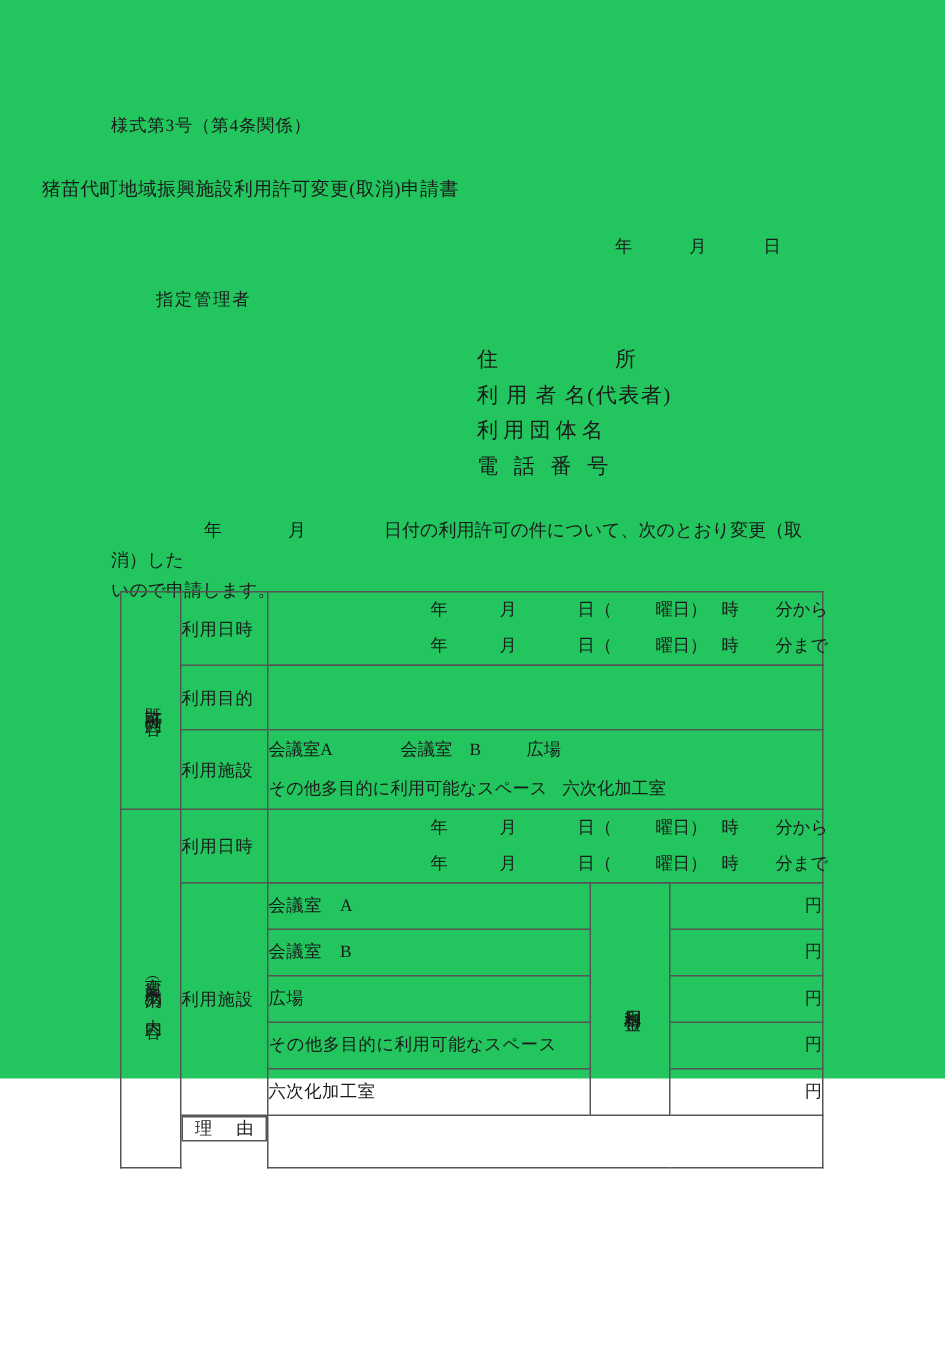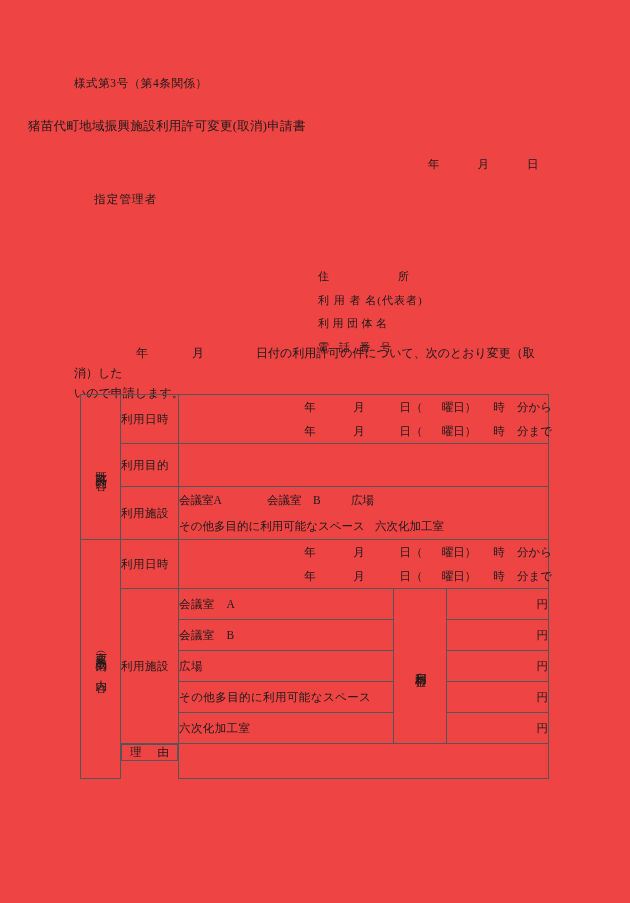--- a/index.html
+++ b/index.html
@@ -11,22 +11,22 @@
     width: 630px;
     height: 903px;
     font-family: "Liberation Serif", "DejaVu Serif", serif;
     color: #1a1a1a;
     position: relative;
     overflow: hidden;
   }
   .page {
     position: relative;
     width: 630px;
-    height: 903px;
-    background: #ef4444;
+    height: 719px;
+    background: #22c55e;
   }
 
   
   .form-no {
     position: absolute;
     left: 74px;
     top: 76px;
     font-size: 11.5px;
     letter-spacing: 0.6px;
     white-space: nowrap;
@@ -38,43 +38,42 @@
     width: 630px;
     text-align: left;
     font-size: 12.5px;
     letter-spacing: 0.3px;
     padding-left: 28px;
     box-sizing: border-box;
     white-space: nowrap;
   }
   .date-line {
     position: absolute;
-    left: 428px;
+    left: 410px;
     top: 157px;
     font-size: 11.5px;
     white-space: nowrap;
   }
   .date-line span.gap { display:inline-block; width:38px; }
 
   .addressee {
     position: absolute;
-    left: 94px;
+    left: 104px;
     top: 192px;
     font-size: 11.5px;
     letter-spacing: 1.2px;
     white-space: nowrap;
   }
 
   
   .applicant {
     position: absolute;
     left: 318px;
     top: 229px;
-    font-size: 11px;
-    margin-top: 36px;
+    font-size: 14px;
   }
   .applicant .row {
     height: 23.5px;
     line-height: 23.5px;
     white-space: nowrap;
   }
   .sp-wide { letter-spacing: 9px; }
   .sp-mid  { letter-spacing: 3.5px; }
   .sp-narrow { letter-spacing: 1px; }
 
@@ -133,21 +132,20 @@
     font-size: 11.5px;
   }
   .rlabel.spread {
     letter-spacing: 0;
     padding: 0 8px;
     display: flex;
     justify-content: space-between;
   }
   .datetime-cell {
     padding: 7px 0 7px 0;
-    text-align: center;
   }
   .dt-line {
     height: 24px;
     line-height: 24px;
     white-space: nowrap;
     padding-left: 108px;
     font-size: 11.5px;
   }
   .dt-line i { font-style: normal; display: inline-block; }
   .dt-y  { width: 46px; }

